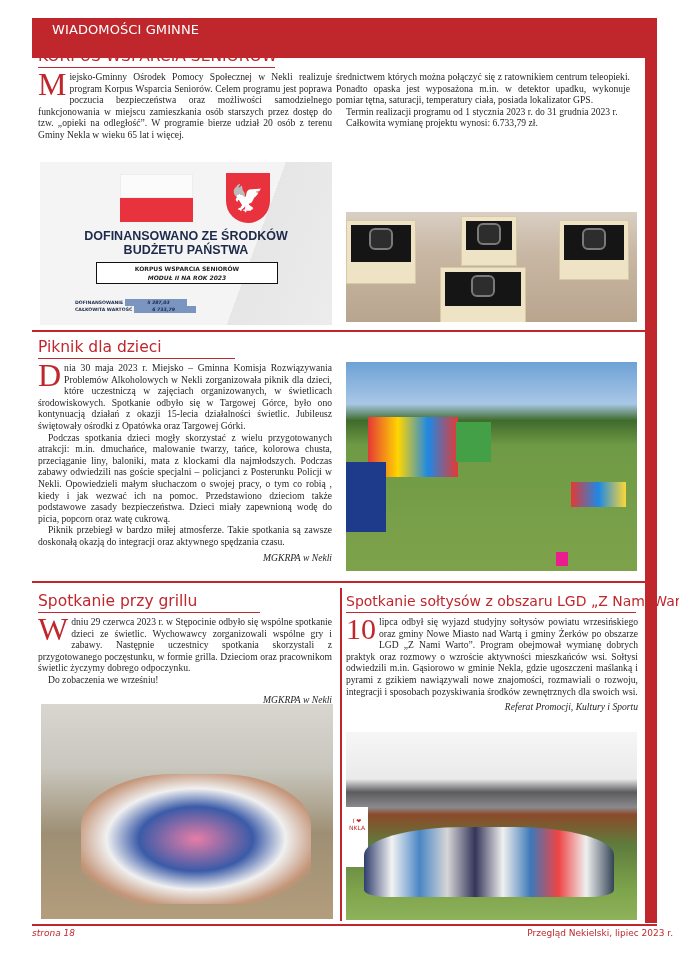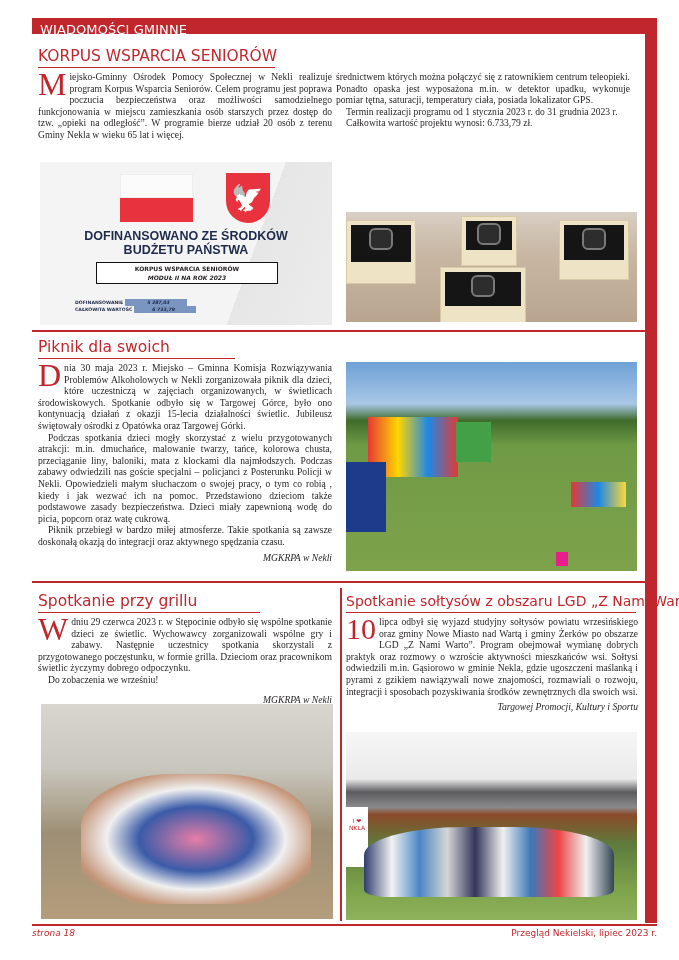--- a/index.html
+++ b/index.html
@@ -1,23 +1,23 @@
 <!DOCTYPE html>
 <html><head>
 <meta charset="utf-8">
 <style>
   * { box-sizing: border-box; margin: 0; padding: 0; }
   html, body { width: 679px; height: 960px; background: #ffffff; overflow: hidden; }
   body { position: relative; font-family: "Liberation Serif", "DejaVu Serif", serif; color: #231f20; }
 
   .header-bar {
-    position: absolute; left: 32px; top: 18px; width: 625px; height: 16px;
+    position: absolute; left: 32px; top: 18px; width: 625px; height: 40px;
     background: #c0272d;
     color: #fff; font-family: "DejaVu Sans", "Liberation Sans", sans-serif;
-    font-size: 13px; padding-left: 8px; line-height: 24px; letter-spacing: 0.1px;
+    font-size: 13px; padding-left: 20px; line-height: 24px; letter-spacing: 0.1px;
   }
   .right-border {
     position: absolute; left: 645px; top: 18px; width: 12px; height: 905px;
     background: #c0272d;
   }
 
   .section-title {
     position: absolute;
     font-family: "DejaVu Sans", "Liberation Sans", sans-serif;
     color: #c0272d; font-size: 15.5px; line-height: 18px;
@@ -70,21 +70,21 @@
   .grill { background: linear-gradient(180deg, #d8d6cf 0%, #c8c6bd 30%, #9e8f74 60%, #b39d7c 100%); }
   .softys { background: linear-gradient(180deg, #f6f6f6 0%, #eaeaea 25%, #5c5b5e 32%, #8a8a8d 40%, #8b4a2a 44%, #5e7c3d 60%, #7fa54c 85%, #8fb25c 100%); }
   .person { position: absolute; border-radius: 40% 40% 10% 10%; }
 
   .footer-line { position: absolute; left: 32px; top: 924px; width: 625px; height: 1.5px; background: #c0272d; }
   .footer-left, .footer-right {
     position: absolute; top: 928px; font-family: "DejaVu Sans", "Liberation Sans", sans-serif;
     color: #c0272d; font-size: 9px;
   }
   .footer-left { left: 32px; font-style: italic; }
-  .footer-right { right: 22px; }
+  .footer-right { right: 6px; }
 </style>
 </head>
 <body>
 
 <div class="header-bar">
   <span>WIADOMOŚCI GMINNE</span>
 </div>
 <div class="right-border"></div>
 
 <div class="section-title" style="left:38px; top:47px; width:237px;">KORPUS WSPARCIA SENIORÓW</div>
@@ -115,21 +115,21 @@
   </div>
   <div class="fund-row" style="top:144px;">
     <span>CAŁKOWITA WARTOŚĆ</span>
     <span class="bar" style="width:62px; padding-left:18px;">6 733,79</span>
   </div>
 </div>
 
 <div class="col-text" style="left:336px; top:71px; width:294px;font-family:Liberation Serif, serif;">
   <p class="first">średnictwem których można połączyć się z ratownikiem centrum teleopieki. Ponadto opaska jest wyposażona m.in. w detektor upadku, wykonuje pomiar tętna, saturacji, temperatury ciała, posiada lokalizator GPS.</p>
   <p>Termin realizacji programu od  1 stycznia 2023 r. do 31 grudnia 2023 r.</p>
-  <p>Całkowita wartość projektu wynosi: 6.733,79 zł.</p>
+  <p>Całkowita wymianę projektu wynosi: 6.733,79 zł.</p>
 </div>
 
 <div class="photo watches" style="left:346px; top:212px; width:291px; height:110px;">
   <div class="box" style="left:0; top:8px; width:70px; height:64px;">
       <div class="inner"></div>
       <div class="watch"></div>
     </div>
   <div class="box" style="left:115px; top:4px; width:56px; height:50px;">
       <div class="inner"></div>
       <div class="watch"></div>
@@ -139,21 +139,21 @@
       <div class="watch"></div>
     </div>
   <div class="box" style="left:94px; top:55px; width:86px; height:58px;">
       <div class="inner"></div>
       <div class="watch"></div>
     </div>
 </div>
 
 <div class="hline" style="left:32px; top:330px; width:613px;"></div>
 
-<div class="section-title" style="left:38px; top:338px; width:197px;">Piknik dla swoich</div>
+<div class="section-title" style="left:38px; top:338px; width:197px;">Piknik dla dzieci</div>
 
 <div class="col-text" style="left:38px; top:362px; width:294px;">
   <p class="first"><span class="dropcap">D</span><span>nia 30 maja 2023 r. Miejsko – Gminna Komisja Rozwiązywania Problemów Alkoholowych w Nekli zorganizowała piknik dla dzieci, które uczestniczą w zajęciach organizowanych, w świetlicach środowiskowych. Spotkanie odbyło się w Targowej Górce, było ono kontynuacją działań z okazji 15-lecia działalności świetlic. Jubileusz świętowały ośrodki z Opatówka oraz Targowej Górki.</span></p>
   <p>Podczas spotkania dzieci mogły skorzystać z wielu przygotowanych atrakcji: m.in. dmuchańce, malowanie twarzy, tańce, kolorowa chusta, przeciąganie liny, baloniki, mata z klockami dla najmłodszych. Podczas zabawy odwiedzili nas goście specjalni – policjanci z Posterunku Policji w Nekli. Opowiedzieli małym słuchaczom o swojej pracy, o tym co robią , kiedy i jak wezwać ich na pomoc. Przedstawiono dzieciom także podstawowe zasady bezpieczeństwa. Dzieci miały zapewnioną wodę do picia, popcorn oraz watę cukrową.</p>
   <p>Piknik przebiegł w bardzo miłej atmosferze. Takie spotkania są zawsze doskonałą okazją do integracji oraz aktywnego spędzania czasu.</p>
   <p class="signature">MGKRPA w Nekli</p>
 </div>
 
 <div class="photo picnic" style="left:346px; top:362px; width:291px; height:209px;">
   <div class="bouncy" style="left:22px; top:55px; width:90px; height:60px; background:linear-gradient(90deg,#e53935,#ffd600,#1e88e5,#e53935);"></div>
@@ -175,21 +175,21 @@
 </div>
 
 <div class="photo grill" style="left:41px; top:704px; width:292px; height:215px;">
   <div class="person" style="left:40px; top:70px; width:230px; height:130px; background:radial-gradient(ellipse at center, #e77da7 0%, #3b5ba8 35%, #f0f0f0 55%, #c49578 75%, transparent 80%);"></div>
 </div>
 
 <div class="section-title" style="left:346px; top:592px; width:290px; font-size:14px;">Spotkanie sołtysów z obszaru LGD „Z Nami Warto”</div>
 
 <div class="col-text" style="left:346px; top:616px; width:292px;">
   <p class="first"><span class="dropcap" style="font-size:30px;">10</span><span>lipca odbył się wyjazd studyjny sołtysów powiatu wrzesińskiego oraz gminy Nowe Miasto nad Wartą i gminy Żerków po obszarze LGD „Z Nami Warto”. Program obejmował wymianę dobrych praktyk oraz rozmowy o wzroście aktywności mieszkańców wsi. Sołtysi odwiedzili m.in. Gąsiorowo w gminie Nekla, gdzie ugoszczeni maślanką i pyrami z gzikiem nawiązywali nowe znajomości, rozmawiali o rozwoju, integracji i sposobach pozyskiwania środków zewnętrznych dla swoich wsi.</span></p>
-  <p class="signature">Targowej Promocji, Kultury i Sportu</p>
+  <p class="signature">Referat Promocji, Kultury i Sportu</p>
 </div>
 
 <div class="photo softys" style="left:346px; top:732px; width:291px; height:188px;">
   <div style="position:absolute; left:0; top:75px; width:22px; height:60px; background:#fff; color:#c0272d; font-family:'DejaVu Sans',sans-serif; font-size:6px; text-align:center; padding-top:10px;">I ❤ NKLA</div>
   <div class="person" style="left:18px; top:95px; width:250px; height:70px; background:linear-gradient(90deg,#2f3d6e,#f2f2f2,#4a86c5,#d6d6d6,#34355a,#f0f0f0,#3d78b8,#e44,#f0f0f0,#345);"></div>
 </div>
 
 <div class="footer-line"></div>
 <div class="footer-left">strona 18</div>
 <div class="footer-right">Przegląd Nekielski, lipiec 2023 r.</div>

